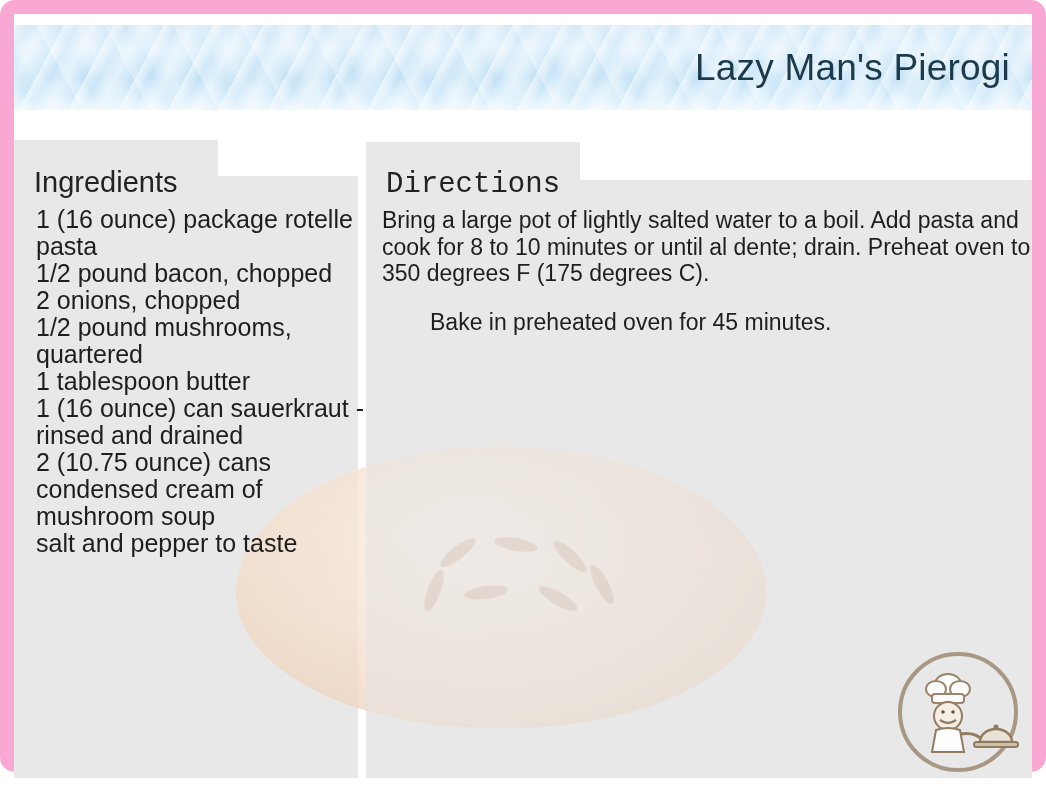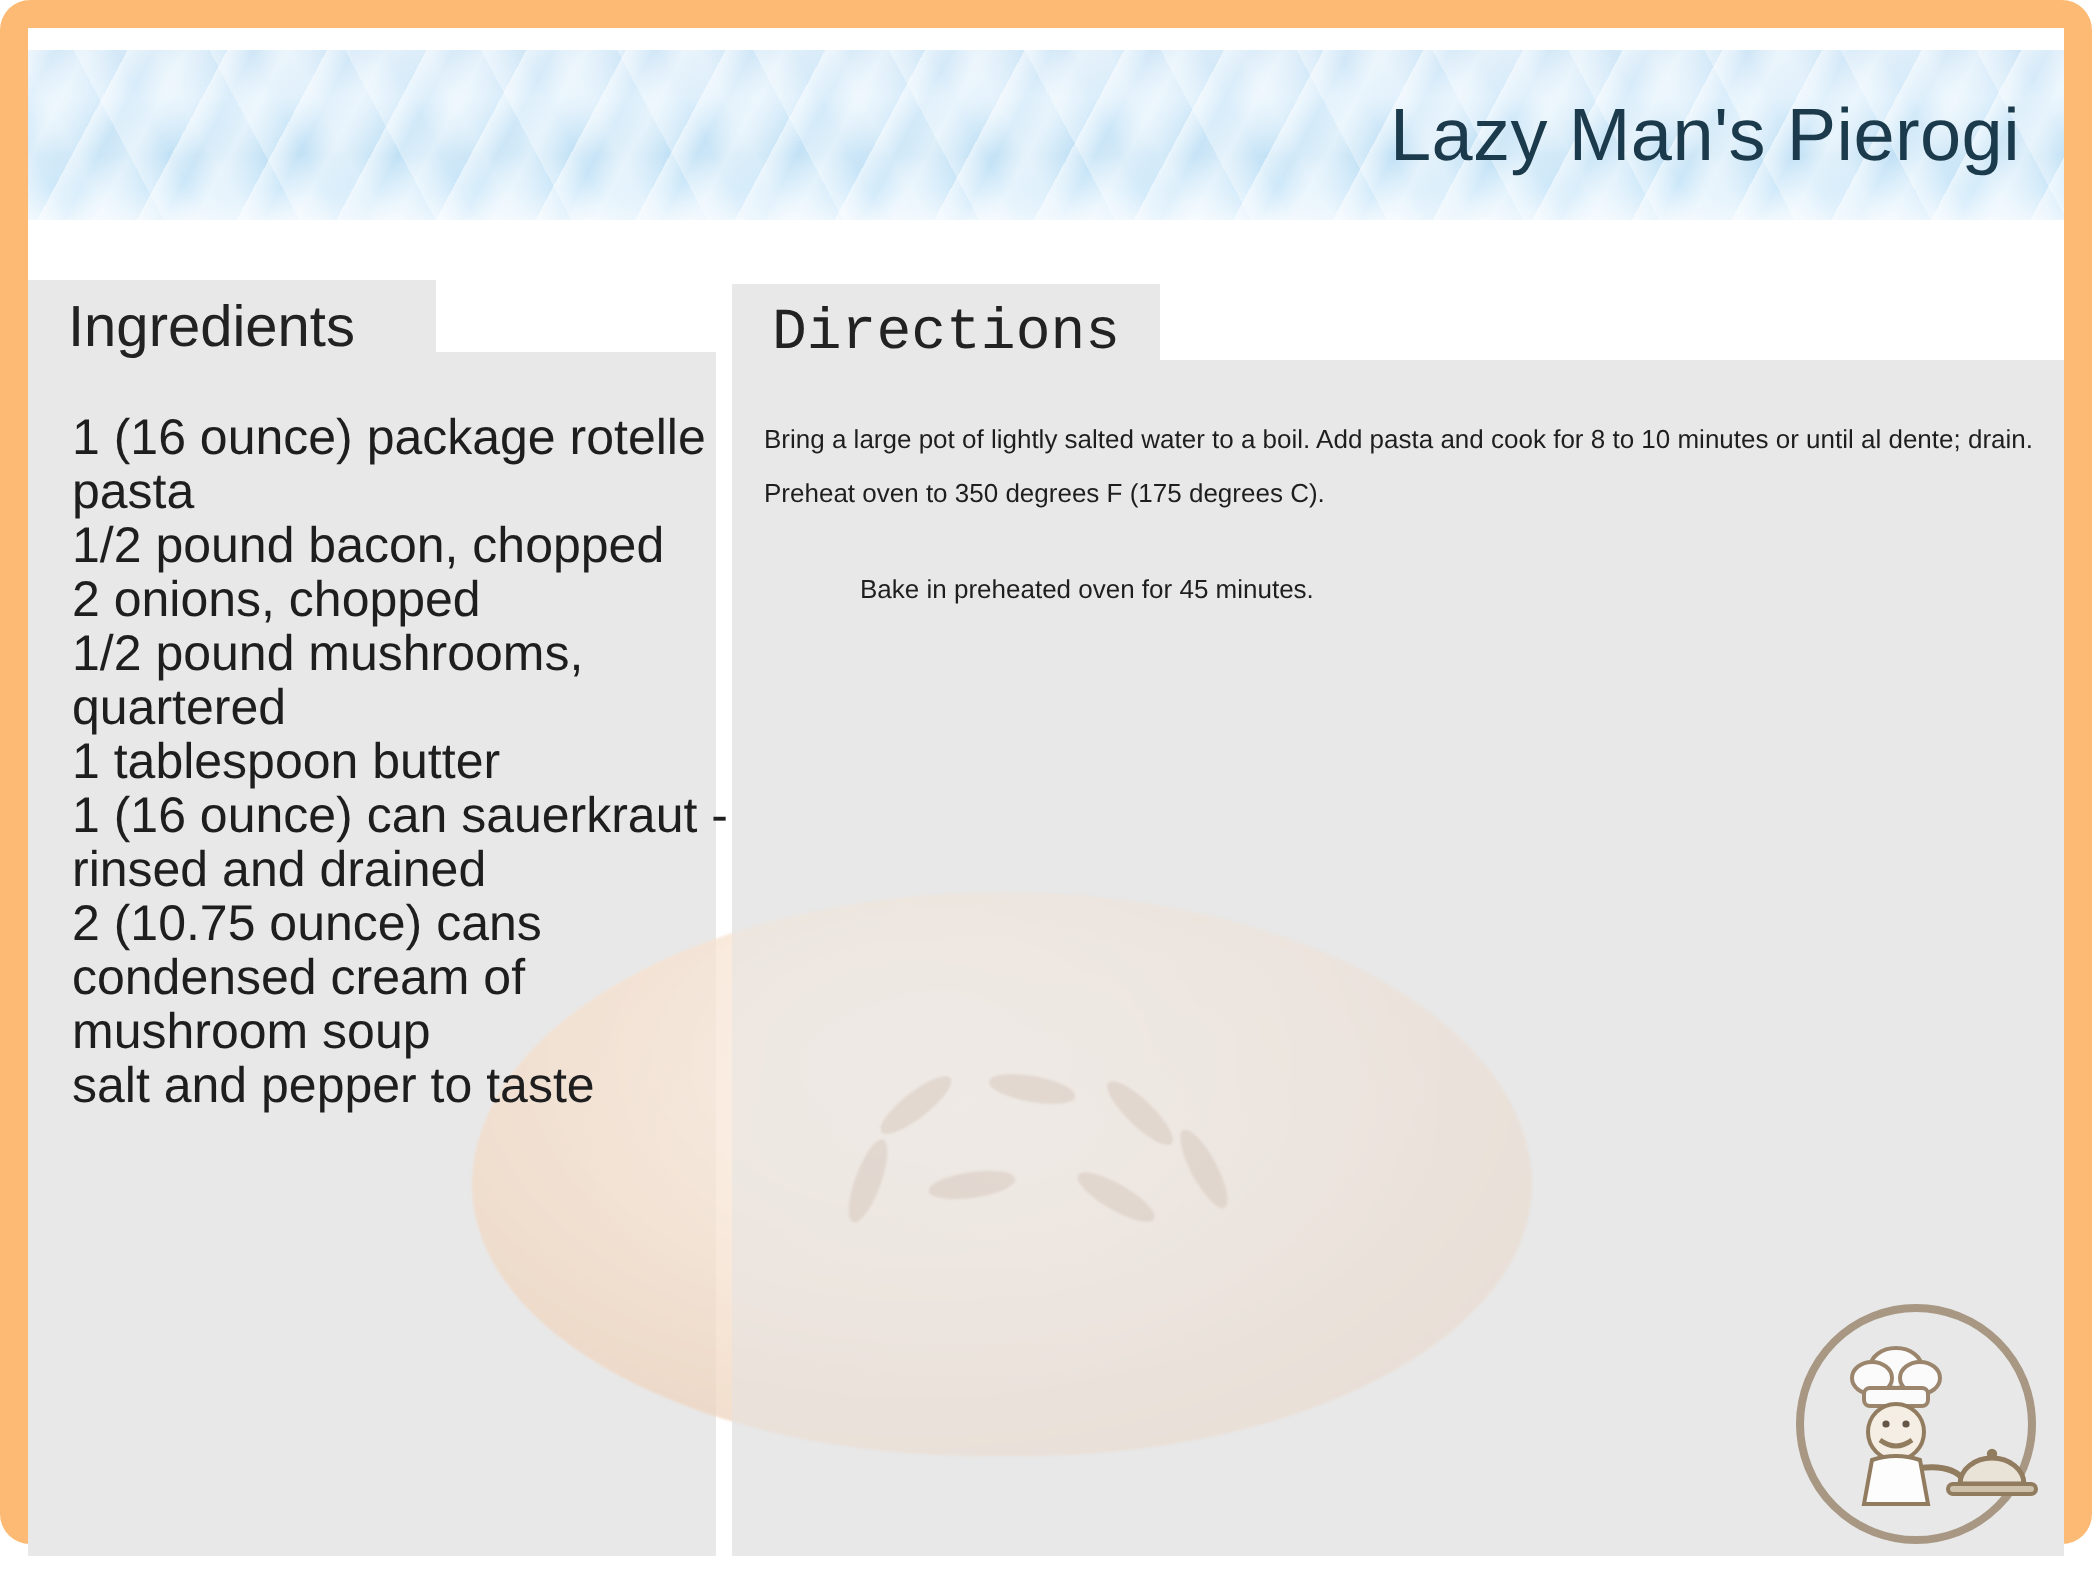--- a/index.html
+++ b/index.html
@@ -13,21 +13,21 @@
     font-family: "Liberation Sans", sans-serif;
     overflow: hidden;
   }
 
   
   .slide-frame {
     position: absolute;
     left: 0; top: 0;
     width: 1046px;
     height: 772px;
-    background: #fdba74;
+    background: #f9a8d4;
     box-sizing: border-box;
     border-radius: 15px;
   }
   .slide-inner {
     position: absolute;
     left: 14px;
     top: 14px;
     width: 1018px;
     height: 764px;
     background: #ffffff;
@@ -89,21 +89,21 @@
     height: 598px;
   }
 
   
   .head-tab {
     position: absolute;
     background: #e8e8e8;
     color: #222222;
     font-size: 29px;
     line-height: 1;
-    padding: 10px 20px 9px 20px;
+    padding: 28px 20px 9px 20px;
     white-space: nowrap;
   }
   .head-left {
     left: 0;
     top: 126px;
     min-width: 164px;
   }
   .head-right {
     left: 352px;
     top: 128px;
@@ -120,21 +120,21 @@
     font-size: 25px;
     line-height: 27px;
     color: #1e1e1e;
     white-space: pre-line;
   }
   .directions-text {
     position: absolute;
     left: 368px;
     top: 193px;
     width: 650px;
-    font-size: 13px;
+    font-size: 23px;
     line-height: 26.5px;
     color: #1e1e1e;
   }
   .directions-text p {
     margin: 0 0 22px 0;
   }
   .directions-text p:last-child { margin-bottom: 0; margin-left: 48px; }
 
   
   .pie-art {

